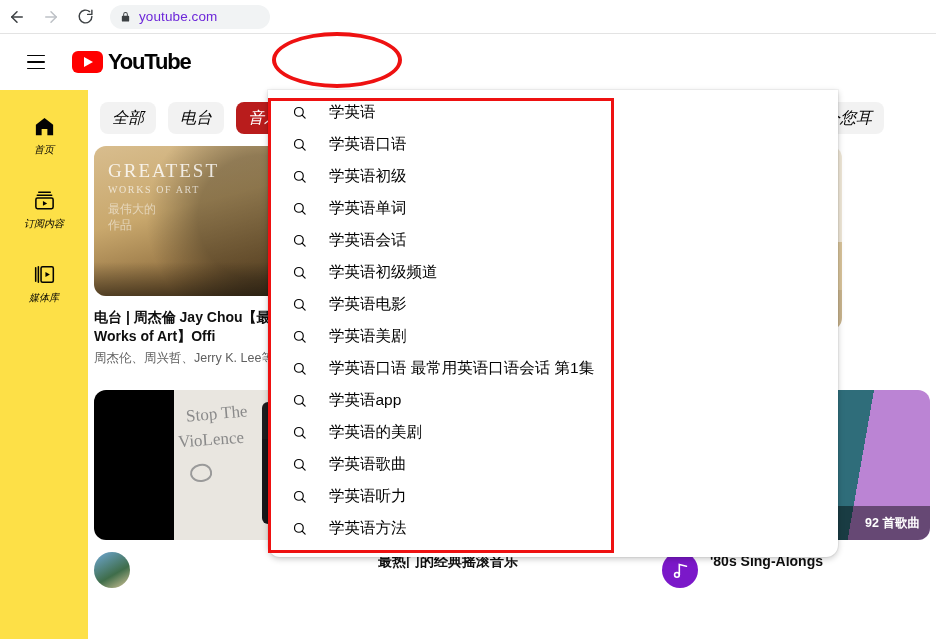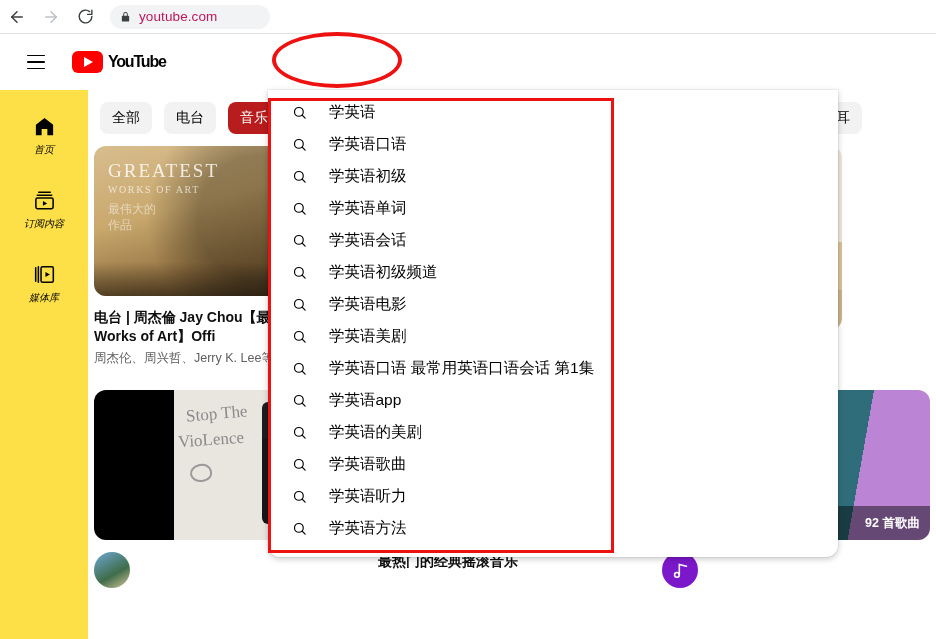--- a/index.html
+++ b/index.html
@@ -22,41 +22,41 @@
     color:#3c4043;
   }
   .nav-btn.disabled { color:#bdc1c6; }
   .nav-btn svg { display:block; }
   .omnibox {
     margin-left:8px; height:24px; background:#f1f3f4; border-radius:12px;
     display:flex; align-items:center; padding:0 12px 0 10px; gap:8px;
     min-width:160px;
   }
   .omnibox .lock { display:flex; align-items:center; color:#3c4043; }
-  .omnibox .url { font-size:13.5px; color:#be185d; letter-spacing:.1px; white-space:nowrap; }
+  .omnibox .url { font-size:13.5px; color:#6d28d9; letter-spacing:.1px; white-space:nowrap; }
 
   
   .masthead {
     position:absolute; left:0; top:34px; width:936px; height:56px;
     background:#fff; display:flex; align-items:center; z-index:5;
   }
   .hamburger { width:40px; height:40px; margin-left:16px; display:flex; flex-direction:column;
     justify-content:center; align-items:center; gap:5px; }
   .hamburger i { display:block; width:18px; height:1.6px; background:#030303; border-radius:1px;}
   .yt-logo { margin-left:16px; display:flex; align-items:center; gap:5px; }
   .yt-play {
     width:31px; height:22px; background:#ff0000; border-radius:6px;
     display:flex; align-items:center; justify-content:center;
   }
   .yt-play::after {
     content:""; width:0; height:0;
     border-left:9px solid #fff; border-top:5.5px solid transparent; border-bottom:5.5px solid transparent;
     margin-left:2px;
   }
-  .yt-word { font-size:16px; font-weight:bold; color:#030303; letter-spacing:-1.2px; font-family:"Liberation Sans",sans-serif; }
+  .yt-word { font-size:22px; font-weight:bold; color:#030303; letter-spacing:-1.2px; font-family:"Liberation Sans",sans-serif; }
 
   .search-wrap { position:absolute; left:268px; top:44px; display:flex; align-items:center; }
   .search-box {
     width:520px; height:36px; border:1px solid #4285f4; border-right:none;
     border-radius:2px 0 0 2px; background:#fff; display:flex; align-items:center;
     padding-left:14px; box-shadow: inset 0 1px 2px rgba(0,0,0,.06);
     position:relative;
   }
   .search-box .magnifier { color:#606060; display:flex; align-items:center; margin-right:16px; }
   .search-text { font-size:16px; color:#030303; position:relative; white-space:nowrap;}
@@ -89,21 +89,21 @@
 
   
   .content { position:absolute; left:88px; top:90px; width:848px; height:549px; overflow:hidden; }
 
   .chips-row {
     position:absolute; left:0; top:0; width:848px; height:56px;
     display:flex; align-items:center; gap:12px; padding-left:12px;
   }
   .chip {
     height:32px; border-radius:8px; background:#f2f2f2; color:#030303;
-    font-size:14px; display:flex; align-items:center; padding:0 12px; white-space:nowrap; flex:none;
+    font-size:16px; display:flex; align-items:center; padding:0 12px; white-space:nowrap; flex:none;font-style:italic;
   }
   .chip.sel { background:#b91c1c; color:#fff; }
 
   .grid { position:absolute; left:0; top:56px; width:848px; }
   .vrow { display:flex; gap:16px; padding:0 6px; }
   .vcard { width:268px; flex:none; }
   .thumb {
     width:268px; height:150px; border-radius:12px; overflow:hidden; position:relative;
     background:#222;
   }
@@ -384,20 +384,23 @@
               <span>92 首歌曲</span>
             </div>
           </div>
           <div class="meta">
             <div class="avatar" style="background:#7b18c9;display:flex;align-items:center;justify-content:center;">
               <svg width="19" height="19" viewBox="0 0 24 24" fill="none" stroke="#fff" stroke-width="2">
                   <circle cx="7.5" cy="17.5" r="3"></circle>
                   <path d="M10.5 17.5V4.5l9 2.1" stroke-linecap="round"></path>
                 </svg>
             </div>
+            <div>
+              <div class="vtitle">'80s Sing-Alongs</div>
+            </div>
           </div>
         </div>
       </div>
 
     </div>
   </div>
 
   <div class="sugg-panel">
     <div class="sugg-item">
       <span class="sico">

